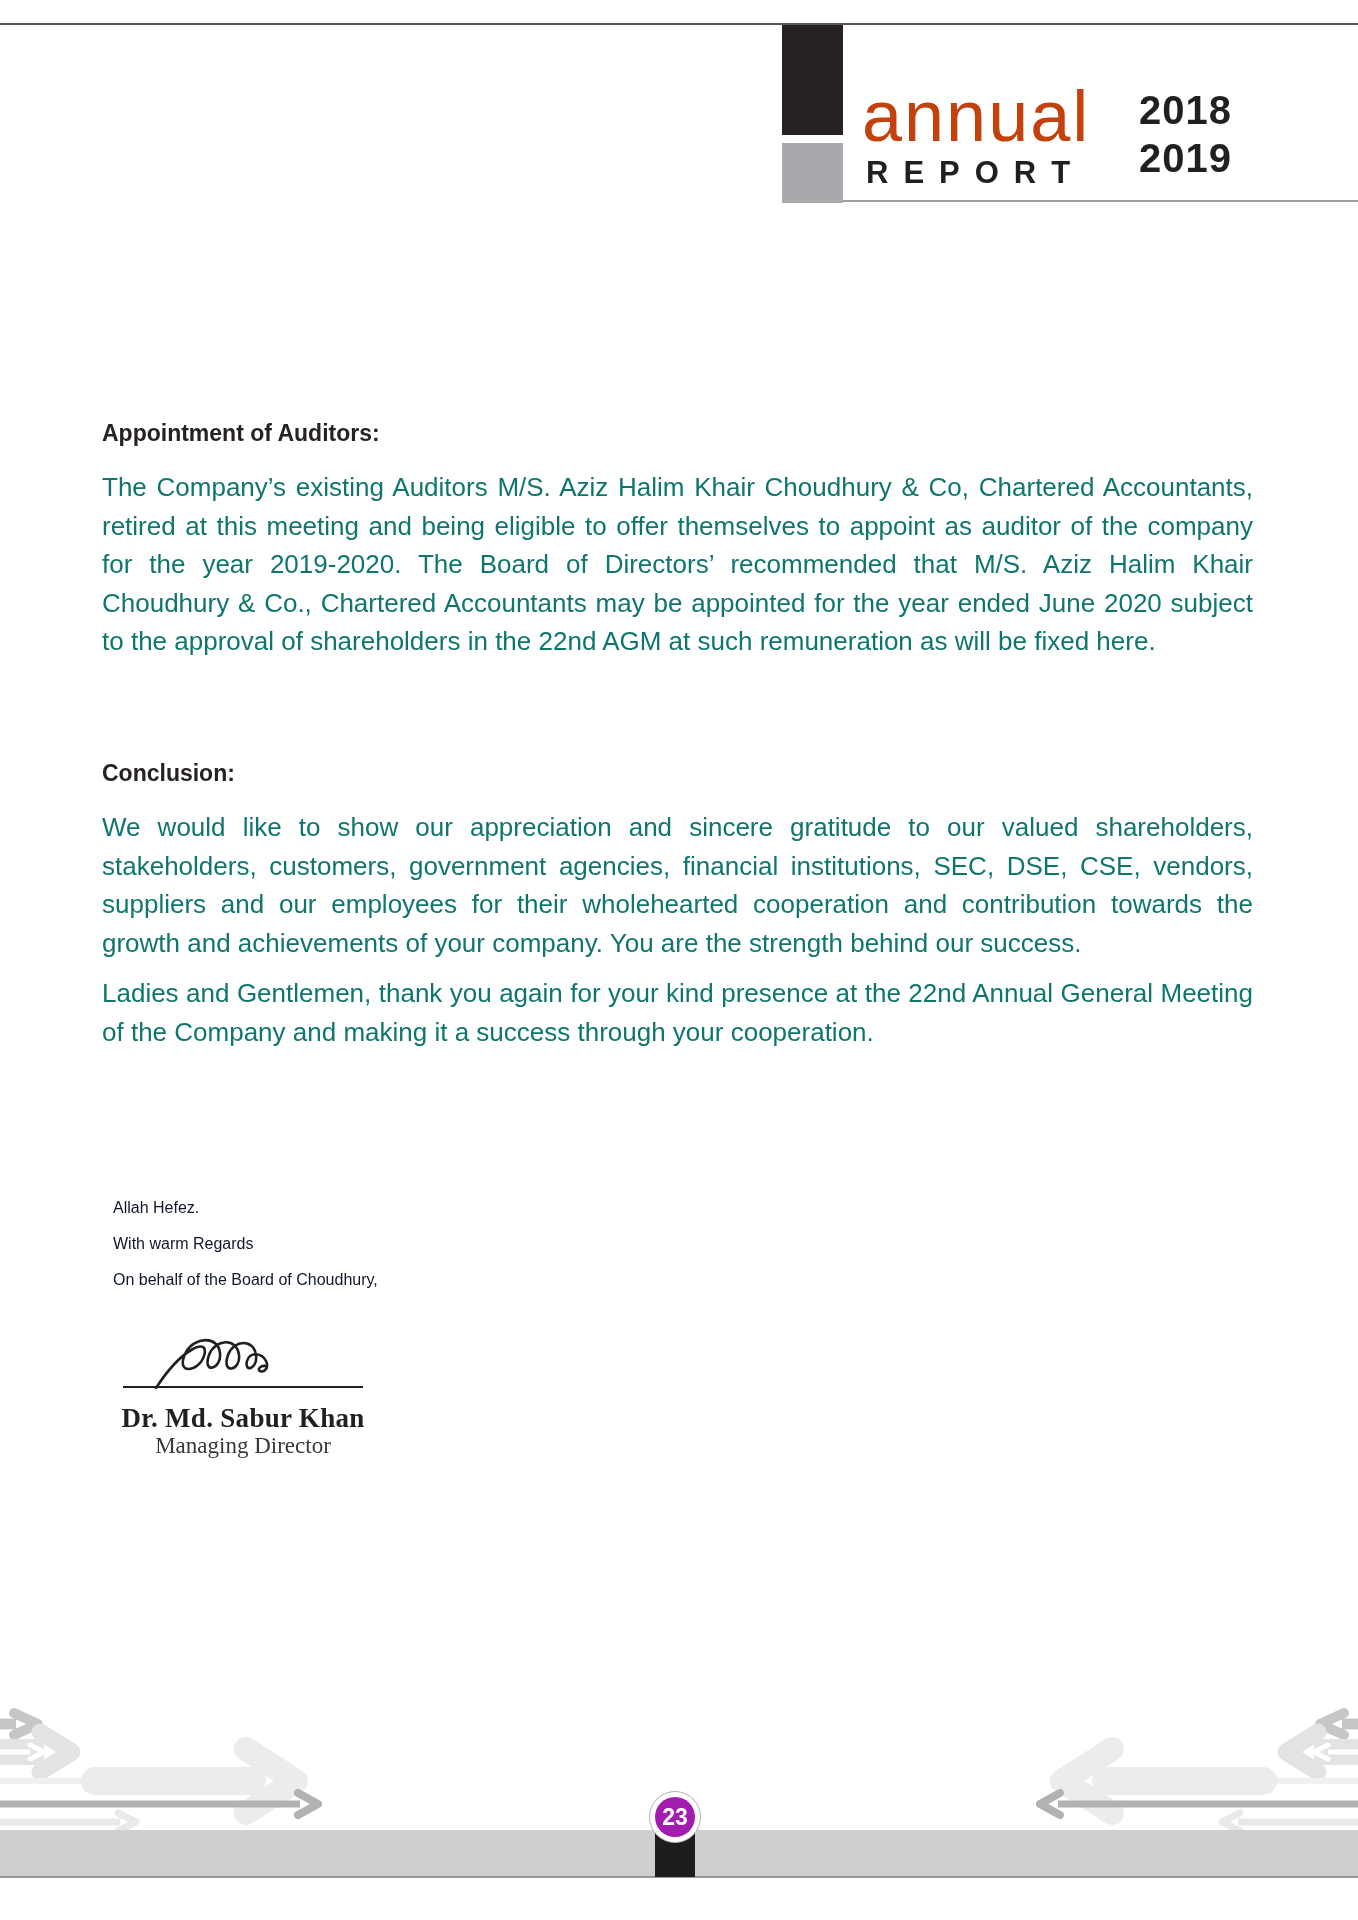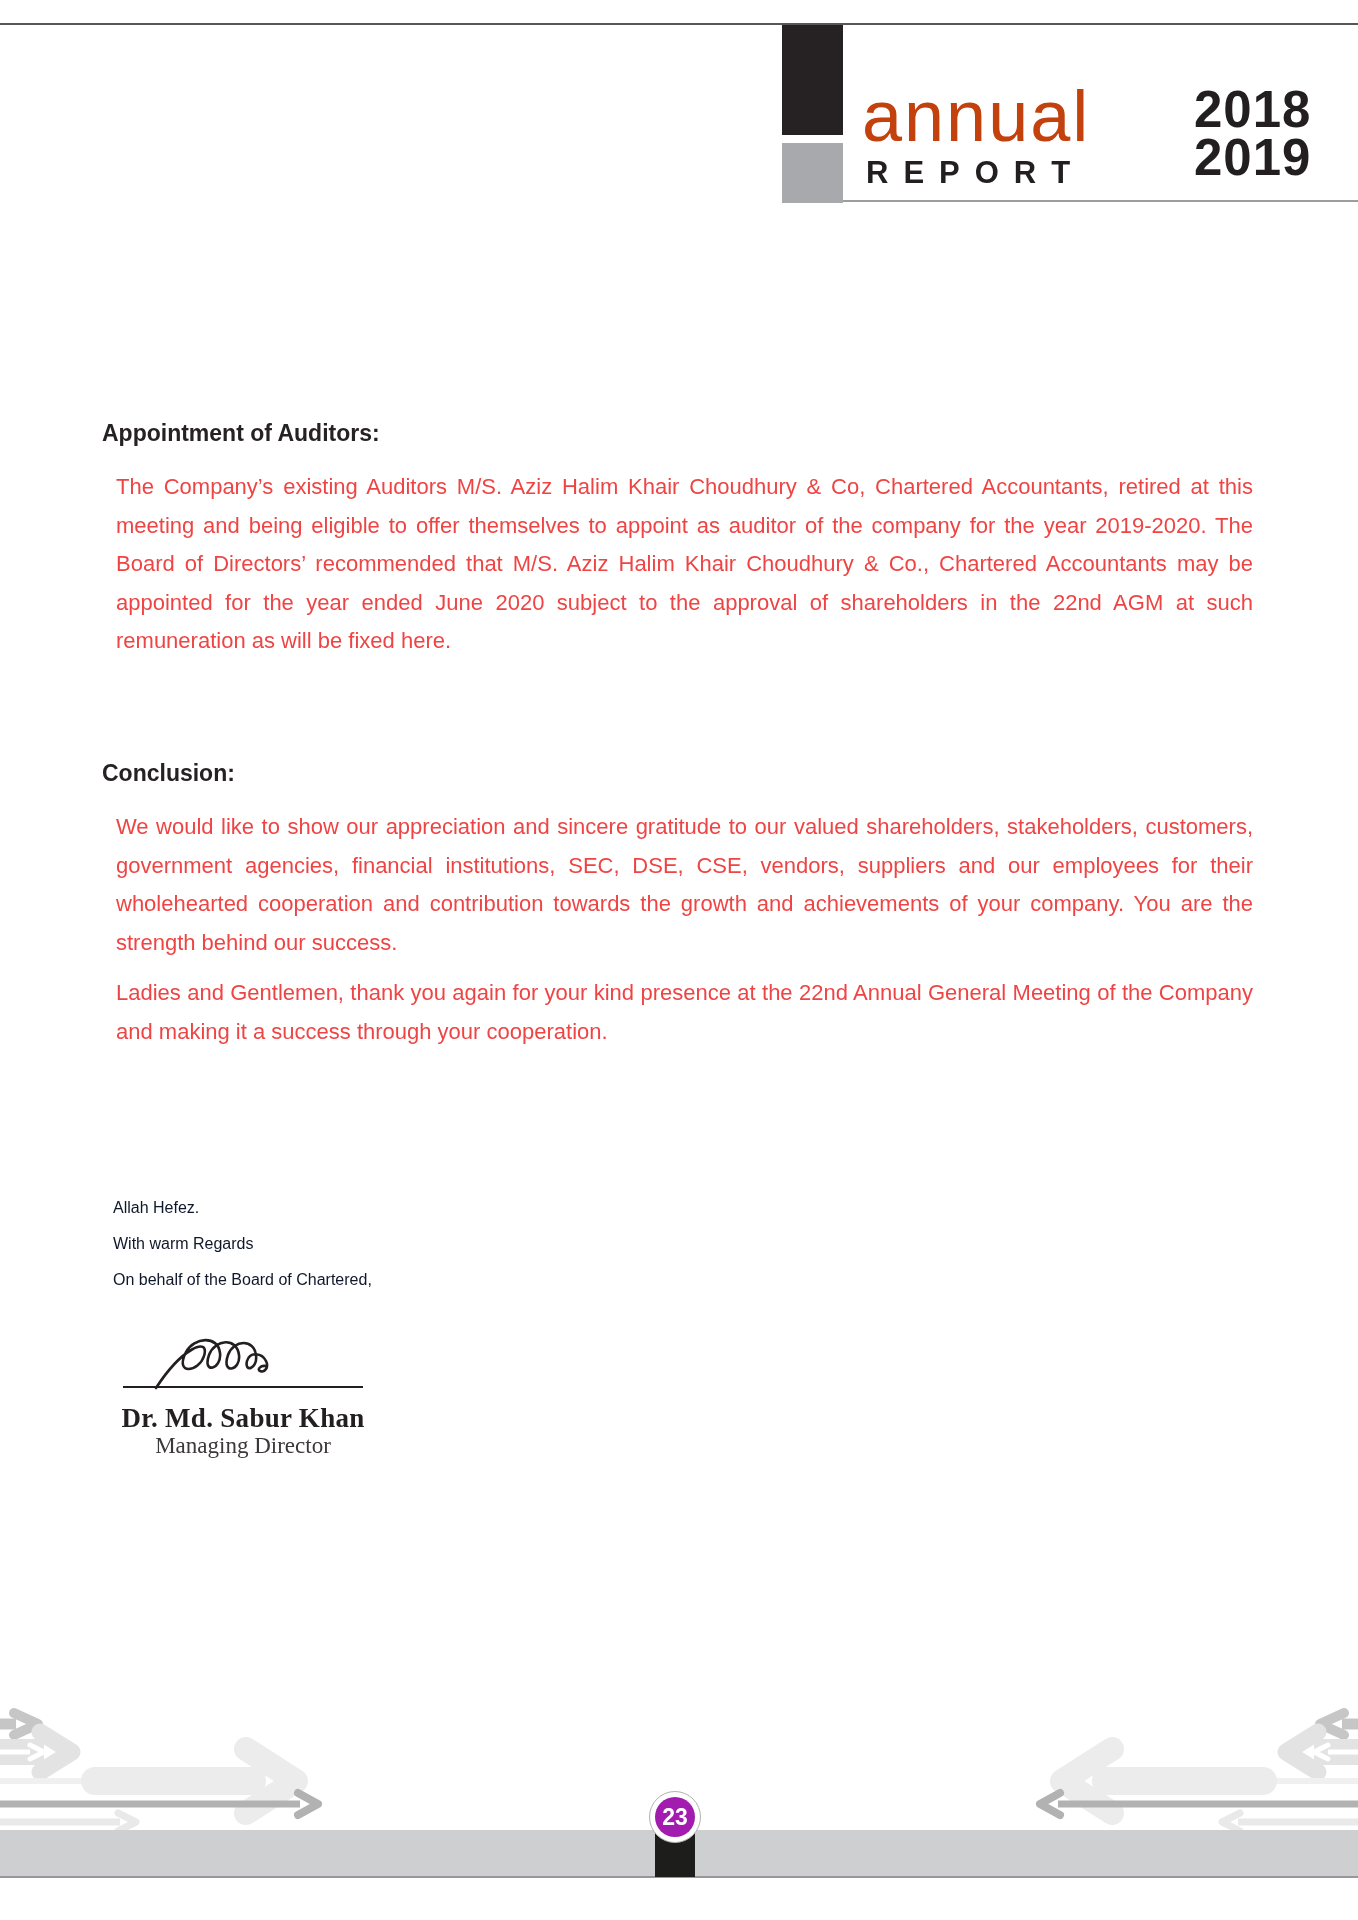--- a/index.html
+++ b/index.html
@@ -47,38 +47,38 @@
     color:#c2410c; text-align:left;
   }
   .brand-subword{
     position:absolute; left:866px; top:156px;
     width:322px;
     font-size:31px; line-height:34px;
     font-weight:700; letter-spacing:15px;
     color:#231f20; text-align:left;
   }
   .brand-years{
-    position:absolute; left:1194px; top:86px;
-    font-size:51px; line-height:48px;
+    position:absolute; left:1139px; top:86px;
+    font-size:40px; line-height:48px;
     font-weight:800; letter-spacing:1px;
     color:#231f20;
   }
 
   
   .doc-section{ position:absolute; left:102px; width:1151px; }
   .doc-section h2{
     margin:0 0 22px 0;
     font-size:23px; line-height:26px;
     font-weight:700; color:#262122;
   }
   .doc-section p{
-    margin:0 0 12px 14px;
-    font-size:22px; line-height:38.5px;
+    margin:0 0 12px 0;
+    font-size:26px; line-height:38.5px;
     text-align:justify;
-    color:#ef4444;
+    color:#0f766e;
   }
   #section-auditors{ top:420px; }
   #section-conclusion{ top:760px; }
 
   .signoff{
     position:absolute; left:113px; top:1190px;
     font-size:16px; line-height:36px;
     color:#0f172a;
   }
 
@@ -154,21 +154,21 @@
 
   <section class="doc-section" id="section-conclusion">
     <h2>Conclusion:</h2>
     <p>We would like to show our appreciation and sincere gratitude to our valued shareholders, stakeholders, customers, government agencies, financial institutions, SEC, DSE, CSE, vendors, suppliers and our employees for their wholehearted cooperation and contribution towards the growth and achievements of your company. You are the strength behind our success.</p>
     <p>Ladies and Gentlemen, thank you again for your kind presence at the 22nd Annual General Meeting of the Company and making it a success through your cooperation.</p>
   </section>
 
   <div class="signoff">
     <div>Allah Hefez.</div>
     <div>With warm Regards</div>
-    <div>On behalf of the Board of Chartered,</div>
+    <div>On behalf of the Board of Choudhury,</div>
   </div>
 
   <div class="signature-block">
     <svg class="signature-scribble" width="190" height="58" viewBox="0 0 190 58" aria-hidden="true">
       <path d="M8 54 C34 14 62 2 56 22 C51 38 26 42 38 18 C46 3 70 1 72 19 C74 35 54 41 61 21 C67 5 89 3 91 21 C93 37 73 41 80 21 C86 5 106 5 108 21 C110 35 96 39 99 27 C102 17 114 19 118 27 C121 33 117 39 112 37 C109 36 112 31 118 32" fill="none" stroke="#231f20" stroke-width="2.6" stroke-linecap="round"></path>
     </svg>
     <div class="signature-rule"></div>
     <div class="signature-name">Dr. Md. Sabur Khan</div>
     <div class="signature-title">Managing Director</div>
   </div>

